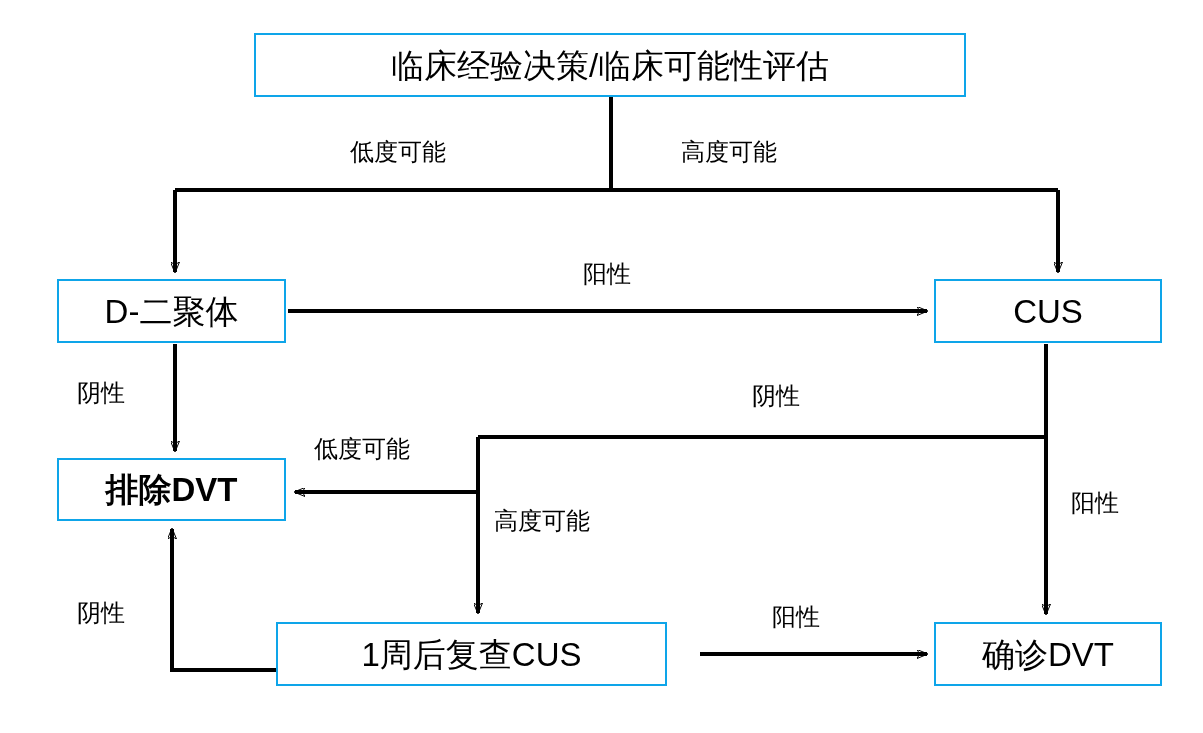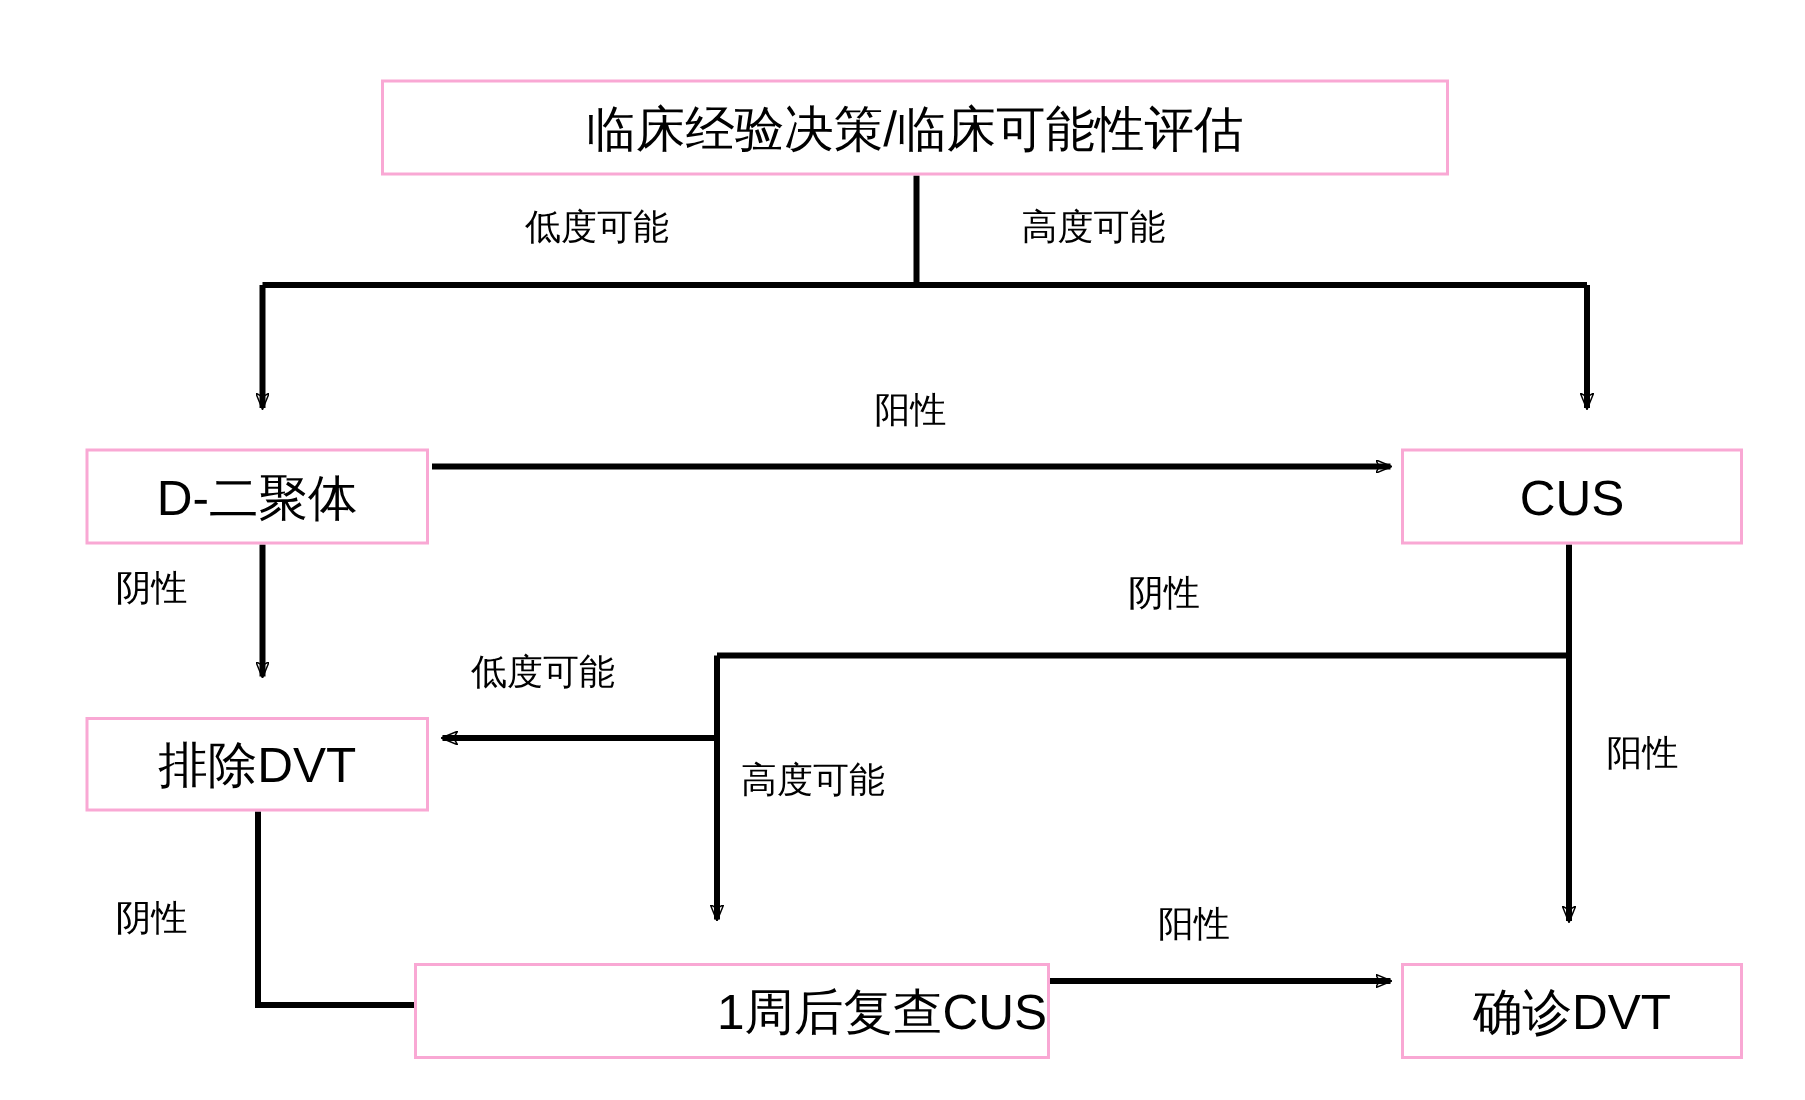--- a/index.html
+++ b/index.html
@@ -15,30 +15,29 @@
   #canvas {
     position: relative;
     width: 1203px;
     height: 733px;
     background: #ffffff;
     overflow: hidden;
   }
   .node {
     position: absolute;
     box-sizing: border-box;
-    border: 2px solid #f9a8d4;
+    border: 2px solid #0ea5e9;
     background: #ffffff;
     display: flex;
     align-items: center;
     justify-content: center;
     text-align: center;
     line-height: 1;
     z-index: 3;
     white-space: nowrap;
-    margin-top: 20px;
   }
   .node-title {
     font-size: 33px;
   }
   .node-std {
     font-size: 33px;
   }
   .edge-label {
     position: absolute;
     font-size: 24px;
@@ -104,25 +103,25 @@
   </div>
 
   <div class="node node-std" style="left:57px; top:279px; width:229px; height:64px;">
     <span>D-二聚体</span>
   </div>
 
   <div class="node node-std" style="left:934px; top:279px; width:228px; height:64px;">
     <span>CUS</span>
   </div>
 
-  <div class="node node-std" style="left:57px; top:458px; width:229px; height:63px;">
+  <div class="node node-std" style="left:57px; top:458px; width:229px; height:63px;font-weight:bold;">
     <span>排除DVT</span>
   </div>
 
-  <div class="node node-std" style="left:276px; top:622px; width:424px; height:64px;justify-content:flex-end;">
+  <div class="node node-std" style="left:276px; top:622px; width:391px; height:64px;">
     <span>1周后复查CUS</span>
   </div>
 
   <div class="node node-std" style="left:934px; top:622px; width:228px; height:64px;justify-content:center;">
     <span>确诊DVT</span>
   </div>
 
   <div class="edge-label" style="left:350px; top:140px;">低度可能</div>
 
   <div class="edge-label" style="left:681px; top:140px;">高度可能</div>

